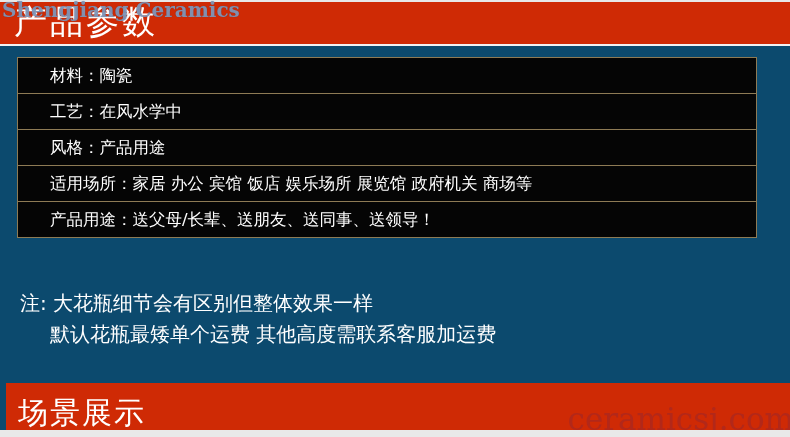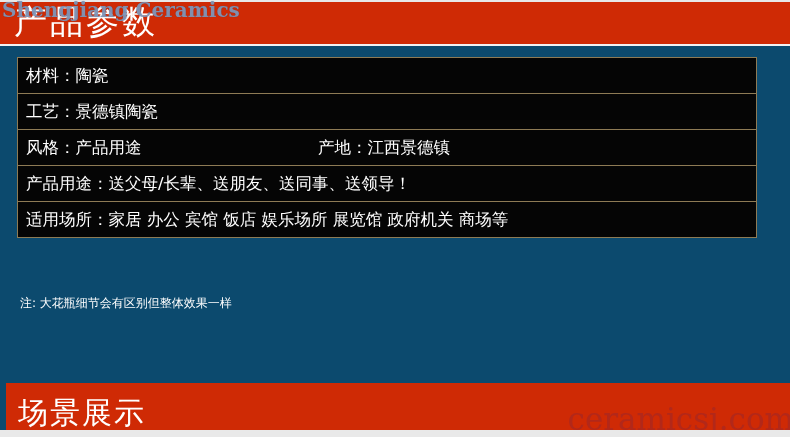--- a/index.html
+++ b/index.html
@@ -100,20 +100,21 @@
     display: flex;
     align-items: center;
     background: #050505;
   }
   .cell {
     color: #ffffff;
     font-size: 16.5px;
     line-height: 20px;
     white-space: nowrap;
     font-weight: 500;
+    margin-left: 24px;
   }
   .cell-left {
     position: absolute;
     left: 8px;
   }
   .cell-right {
     position: absolute;
     left: 300px;
   }
   .cell-wide {
@@ -123,21 +124,21 @@
 
   
   .notes {
     position: absolute;
     left: 20px;
     top: 288px;
     width: 740px;
   }
   .note-line {
     color: #ffffff;
-    font-size: 12px;
+    font-size: 20px;
     line-height: 31px;
     white-space: nowrap;
     font-weight: 500;
   }
   .note-indent {
     padding-left: 30px;
   }
 
   
   .banner-bottom {
@@ -180,41 +181,41 @@
   <div class="underline-top"></div>
   <div class="wm-shengjiang">Shengjiang Ceramics</div>
 
   <div class="spec-table">
 
     <div class="spec-row">
       <span class="cell cell-left">材料：陶瓷</span>
     </div>
 
     <div class="spec-row">
-      <span class="cell cell-left">工艺：景德镇陶瓷</span>
+      <span class="cell cell-left">工艺：在风水学中</span>
     </div>
 
     <div class="spec-row">
       <span class="cell cell-left">风格：产品用途</span>
-      <span class="cell cell-right">产地：江西景德镇</span>
+    </div>
+
+    <div class="spec-row">
+      <span class="cell cell-wide">适用场所：家居 办公 宾馆 饭店 娱乐场所 展览馆 政府机关 商场等</span>
     </div>
 
     <div class="spec-row">
       <span class="cell cell-wide">产品用途：送父母/长辈、送朋友、送同事、送领导！</span>
-    </div>
-
-    <div class="spec-row">
-      <span class="cell cell-wide">适用场所：家居 办公 宾馆 饭店 娱乐场所 展览馆 政府机关 商场等</span>
     </div>
 
 
   </div>
 
   <div class="notes">
     <div class="note-line">注: 大花瓶细节会有区别但整体效果一样</div>
+    <div class="note-line note-indent">默认花瓶最矮单个运费 其他高度需联系客服加运费</div>
   </div>
 
   <div class="banner-bottom">
     <div class="banner-bottom-title">场景展示</div>
     <div class="wm-ceramicsj">ceramicsj.com</div>
   </div>
   <div class="footer-strip"></div>
 
 </div>
 

